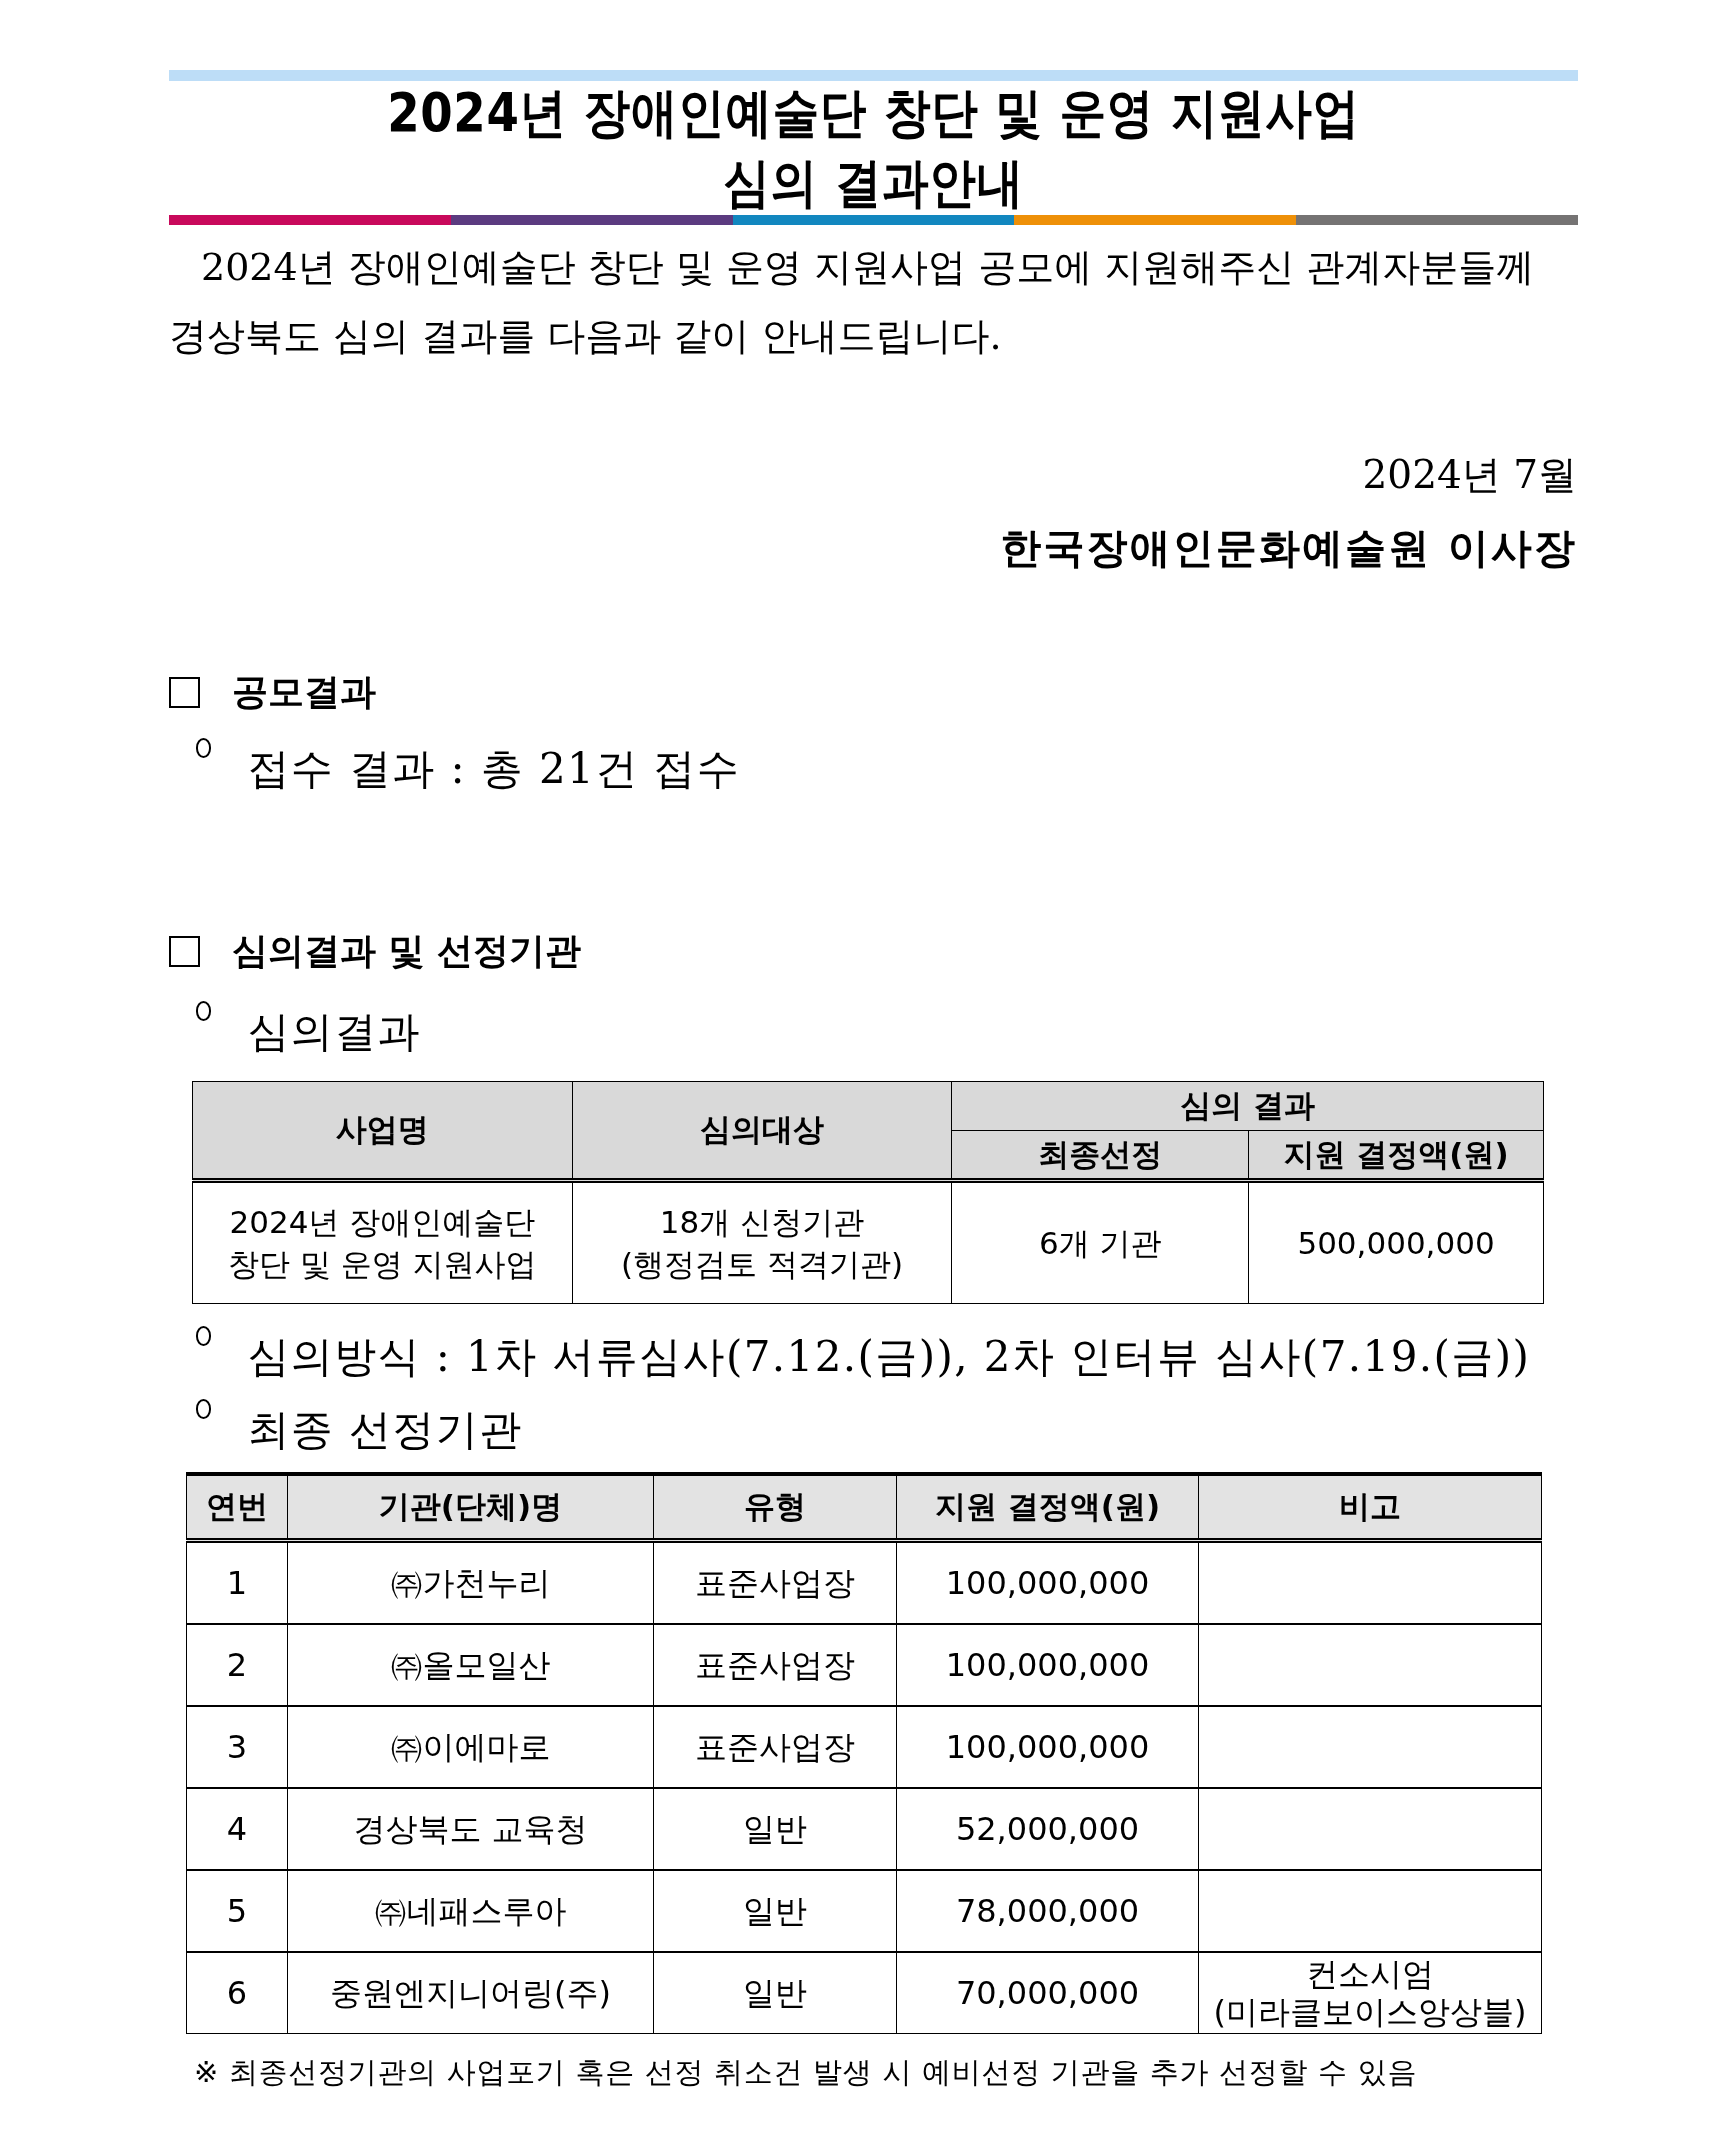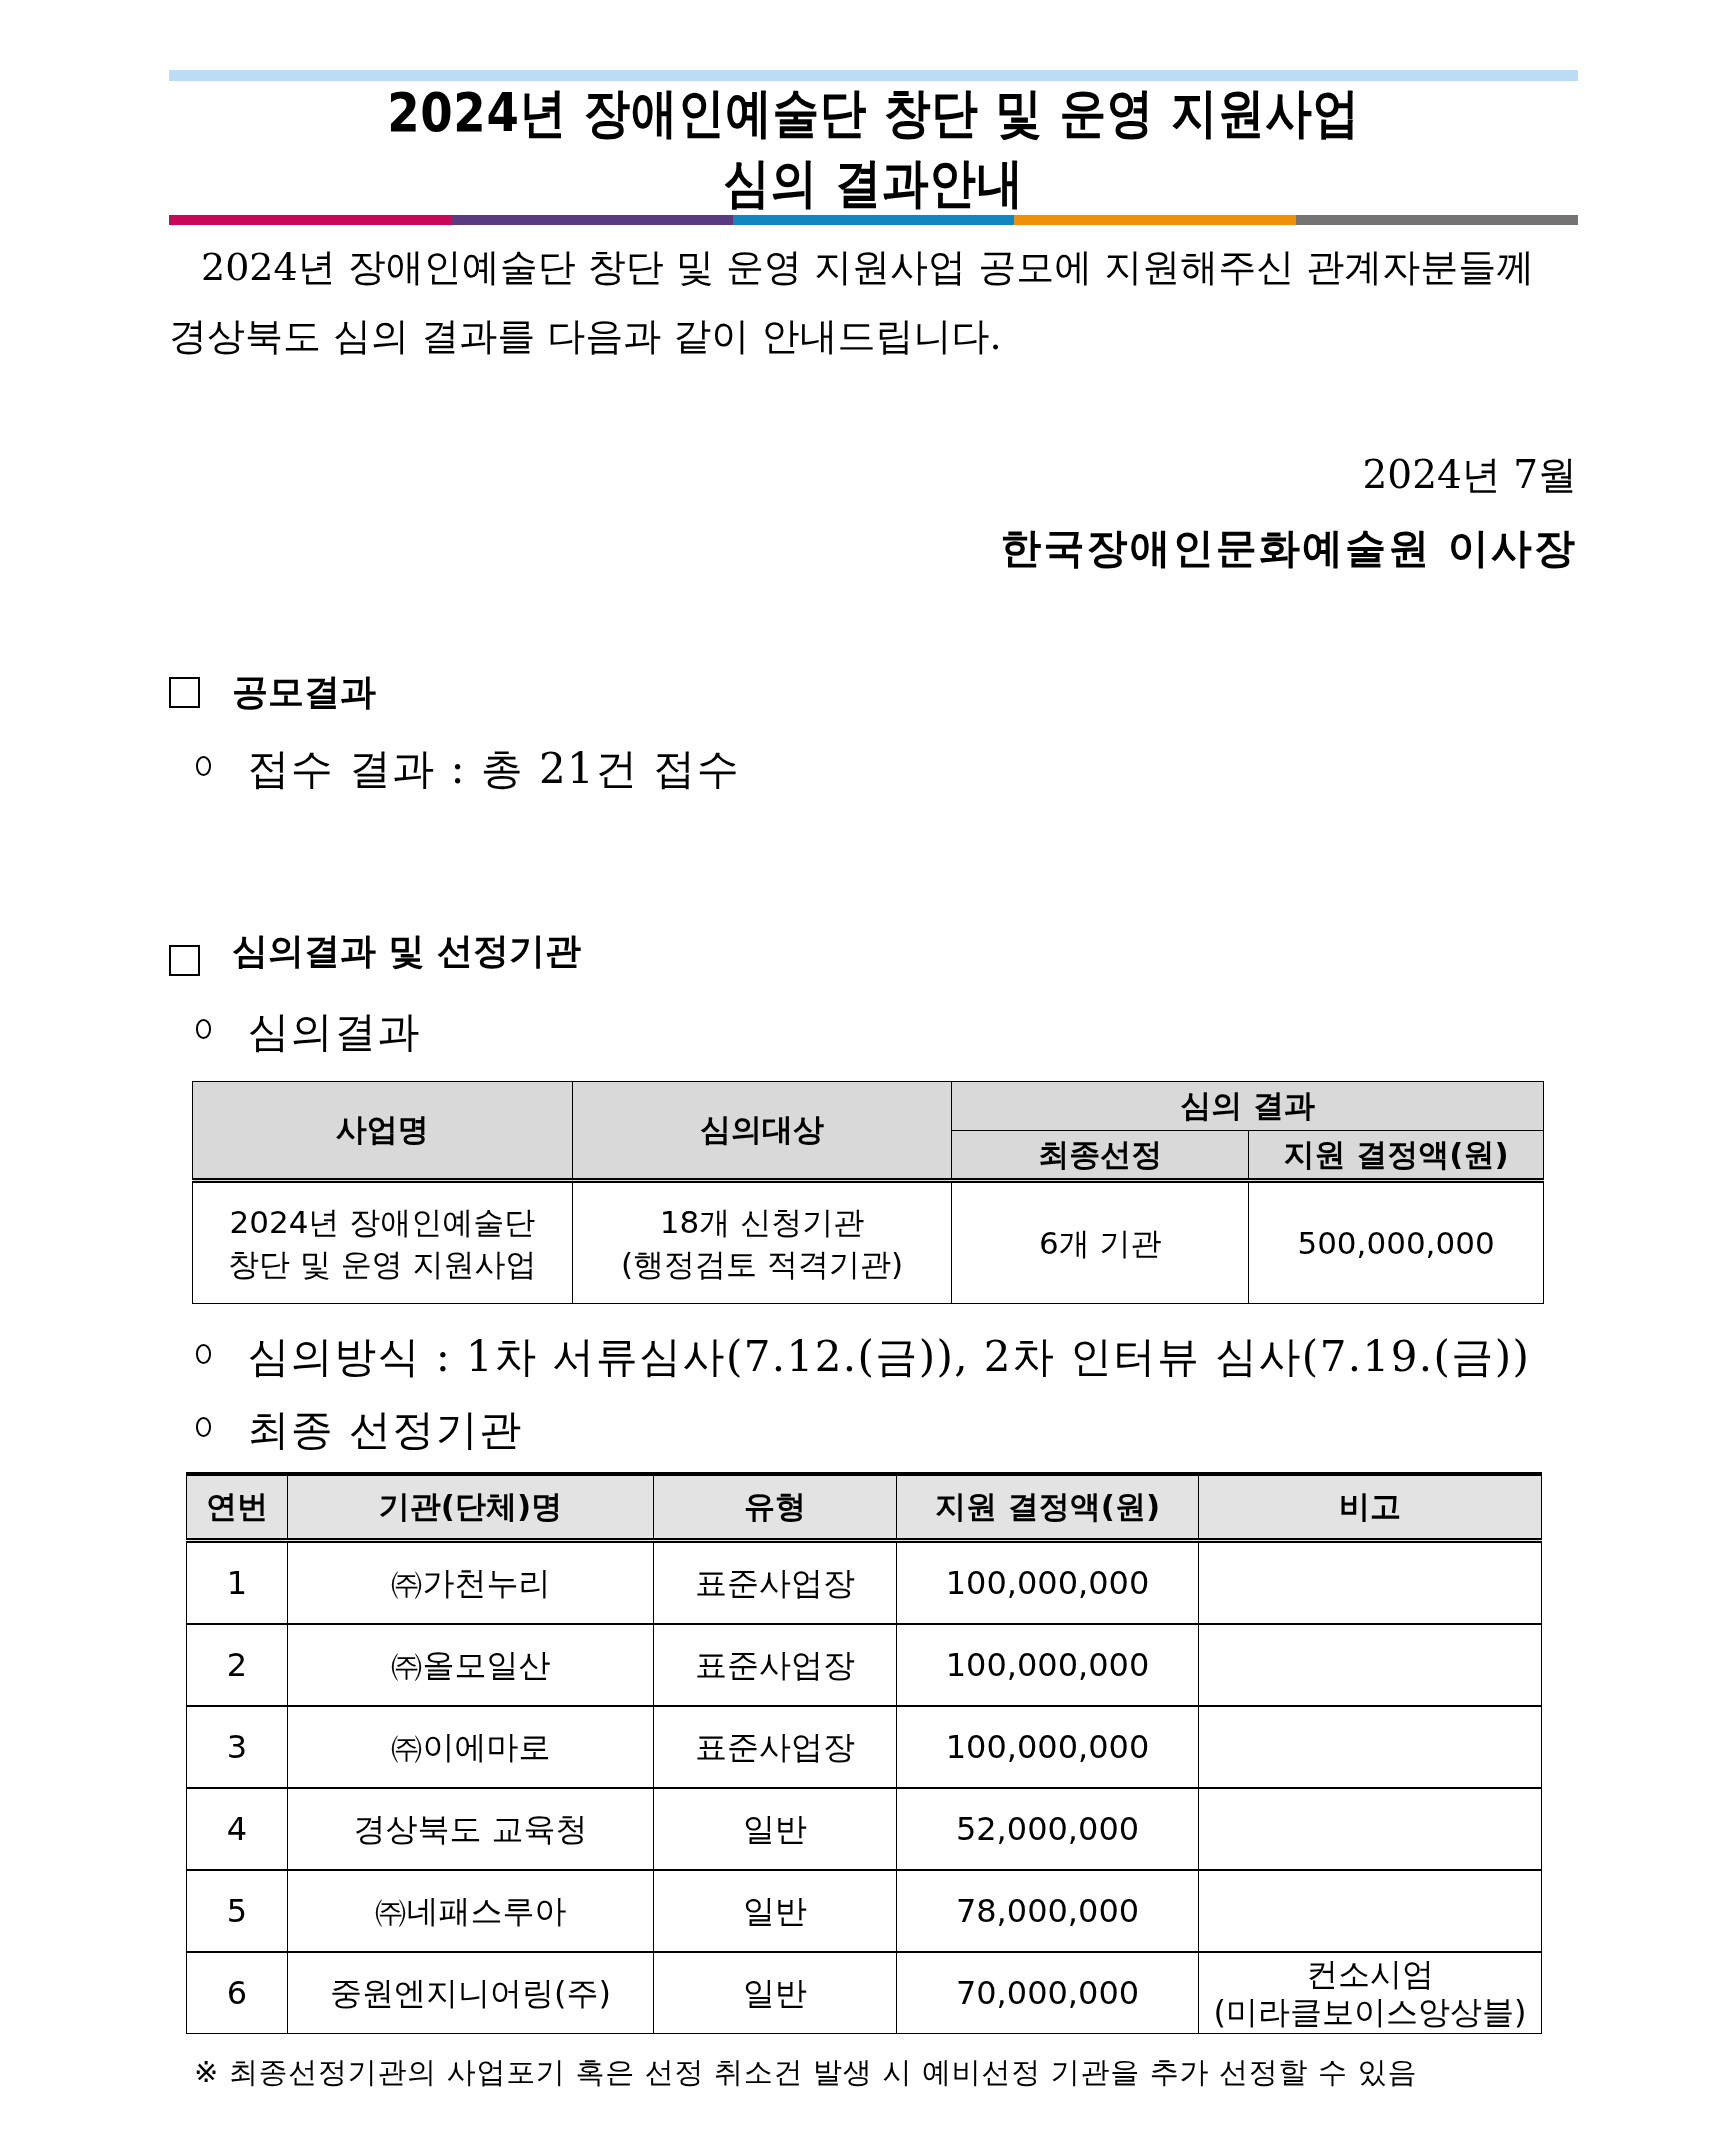--- a/index.html
+++ b/index.html
@@ -17,23 +17,23 @@
   .intro { position:absolute; left:169px; width:1409px; font-size:38px; line-height:42px; white-space:nowrap; }
   .intro1 { top:246px; text-indent:32px; }
   .intro2 { top:315px; }
 
   .date { position:absolute; right:158px; top:448px; font-size:39px; text-align:right; }
   .org { position:absolute; right:158px; top:521px; font-size:41px; font-weight:bold; text-align:center; letter-spacing:2.1px; }
 
   .sec { position:absolute; left:169px; font-family:"DejaVu Sans", sans-serif; font-weight:bold; font-size:36px; display:flex; align-items:center; }
   .sec .box { width:31px; height:31px; border:2.8px solid #000; margin-right:32px; box-sizing:border-box; }
   .sec1 { top:668px; }
-  .sec2 { top:927px;align-items:flex-end; }
-
-  .bullet { position:absolute; left:196px; font-size:42px; white-space:nowrap; letter-spacing:1.4px; display:flex; align-items:center; }
+  .sec2 { top:927px; }
+
+  .bullet { position:absolute; left:196px; font-size:42px; white-space:nowrap; letter-spacing:1.4px; display:flex; align-items:flex-start; }
   .bullet .circ { display:inline-block; width:15.4px; height:19.6px; border:2.1px solid #000; border-radius:50%; margin-right:36px; box-sizing:border-box; position:relative; top:-2.8px; }
   .bullet .small { font-size:31px; margin-left:15.4px; }
   .b1 { top:741px; }
   .b2 { top:811px; }
   .b3 { top:1004px; }
   .b4 { top:1329px; }
   .b5 { top:1402px; }
 
   table { border-collapse:collapse; position:absolute; font-family:"DejaVu Sans", sans-serif; }
   td, th { text-align:center; vertical-align:middle; padding:0; }

